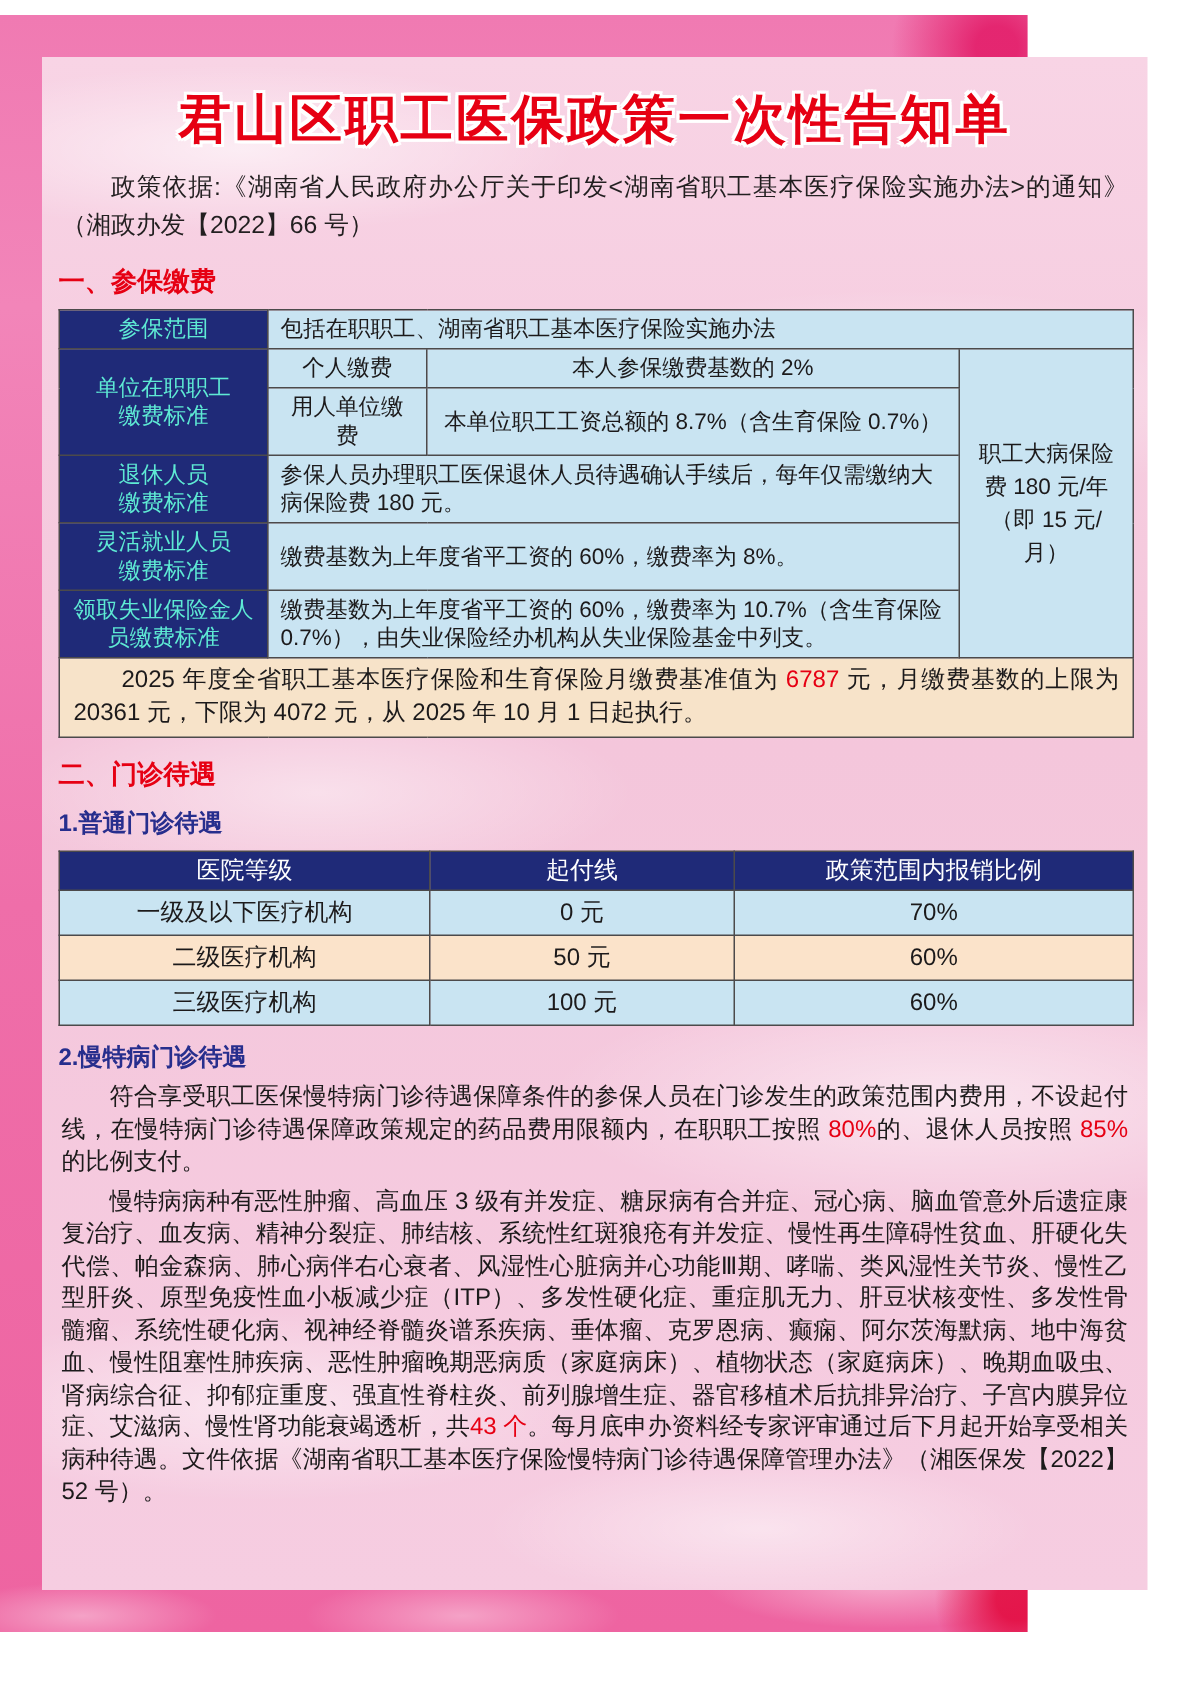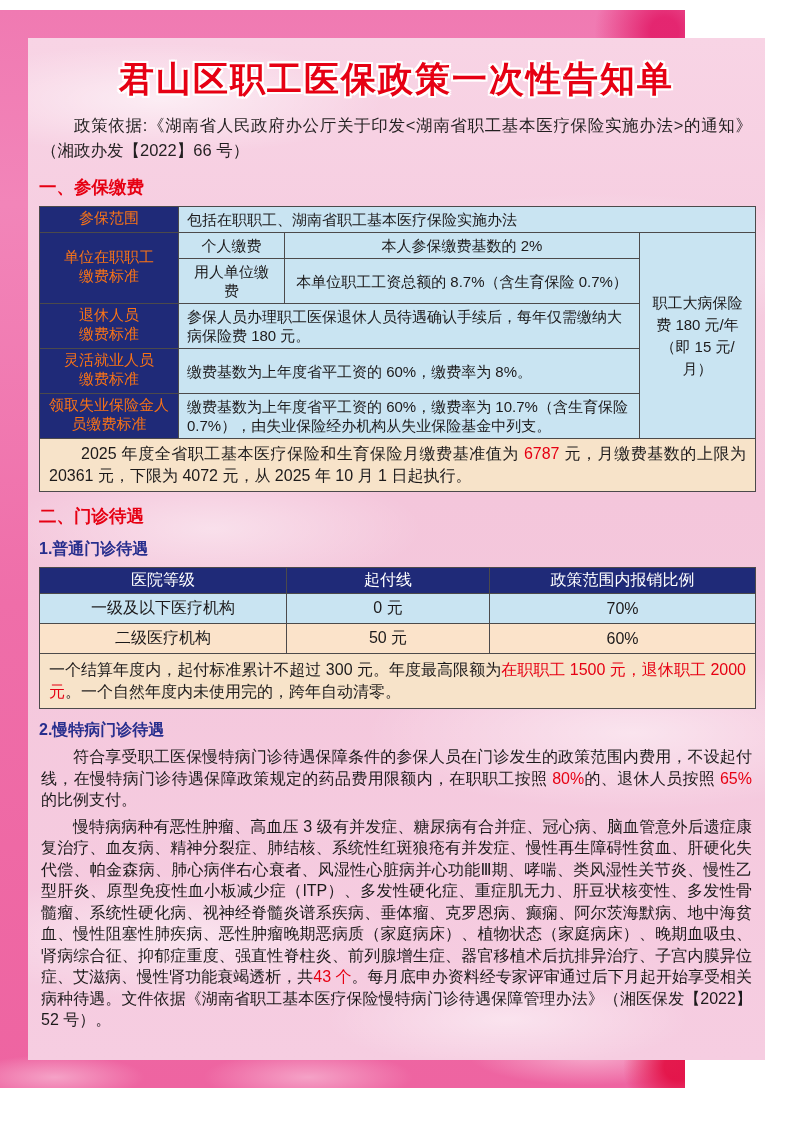--- a/index.html
+++ b/index.html
@@ -46,22 +46,22 @@
     margin:10px 2px 0;font-size:16.5px;line-height:25px;
     text-indent:2em;text-align:justify;color:#221f20;
   }
   .sec-red{margin:12px 0 0;font-size:17.5px;font-weight:bold;color:#e60013;}
   .sub-blue{margin:11px 0 0;font-size:16px;font-weight:bold;color:#272e8d;}
 
   table{border-collapse:collapse;table-layout:fixed;width:716px;margin:7px 0 0;}
   td,th{border:1.6px solid #4c4a4b;}
   .t1 td{font-size:15px;line-height:19px;padding:3px 8px;vertical-align:middle;}
   .t1 .hd{
-    background:#1f2a78;color:#f97316;text-align:center;
-    white-space:pre-line;font-size:15px;line-height:19px;padding:3px 2px;font-family:Liberation Mono, monospace;
+    background:#1f2a78;color:#5eead4;text-align:center;
+    white-space:pre-line;font-size:15px;line-height:19px;padding:3px 2px;
   }
   .t1 .cell{background:#c9e4f2;}
   .t1 .center{text-align:center;}
   .t1 .side{background:#c9e4f2;white-space:pre-line;padding:3px 6px;line-height:22px;}
   .t1 .foot{background:#f7e3c9;font-size:16px;line-height:22px;padding:4px 9px;text-indent:2em;text-align:justify;}
 
   .t2 th{
     background:#1f2a78;color:#ffffff;font-size:16px;font-weight:normal;
     padding:2px 4px;text-align:center;
   }
@@ -157,27 +157,29 @@
           <tr class="row-blue">
             <td>一级及以下医疗机构</td>
             <td>0 元</td>
             <td>70%</td>
           </tr>
           <tr class="row-peach">
             <td>二级医疗机构</td>
             <td>50 元</td>
             <td>60%</td>
           </tr>
-          <tr>
-            <td class="tnote" colspan="3"><span>一个结算年度内，起付标准累计不超过 300 元。年度最高限额为</span><span class="red">在职职工 1500 元，退休职工 2000 元</span><span>。一个自然年度内未使用完的，跨年自动清零。</span></td>
+          <tr class="row-blue">
+            <td>三级医疗机构</td>
+            <td>100 元</td>
+            <td>60%</td>
           </tr>
         </tbody>
       </table>
 
       <h3 class="sub-blue">2.慢特病门诊待遇</h3>
 
-      <p class="para"><span>符合享受职工医保慢特病门诊待遇保障条件的参保人员在门诊发生的政策范围内费用，不设起付线，在慢特病门诊待遇保障政策规定的药品费用限额内，在职职工按照 </span><span class="red">80%</span><span>的、退休人员按照 </span><span class="red">65%</span><span>的比例支付。</span></p>
+      <p class="para"><span>符合享受职工医保慢特病门诊待遇保障条件的参保人员在门诊发生的政策范围内费用，不设起付线，在慢特病门诊待遇保障政策规定的药品费用限额内，在职职工按照 </span><span class="red">80%</span><span>的、退休人员按照 </span><span class="red">85%</span><span>的比例支付。</span></p>
 
       <p class="para"><span>慢特病病种有恶性肿瘤、高血压 3 级有并发症、糖尿病有合并症、冠心病、脑血管意外后遗症康复治疗、血友病、精神分裂症、肺结核、系统性红斑狼疮有并发症、慢性再生障碍性贫血、肝硬化失代偿、帕金森病、肺心病伴右心衰者、风湿性心脏病并心功能Ⅲ期、哮喘、类风湿性关节炎、慢性乙型肝炎、原型免疫性血小板减少症（ITP）、多发性硬化症、重症肌无力、肝豆状核变性、多发性骨髓瘤、系统性硬化病、视神经脊髓炎谱系疾病、垂体瘤、克罗恩病、癫痫、阿尔茨海默病、地中海贫血、慢性阻塞性肺疾病、恶性肿瘤晚期恶病质（家庭病床）、植物状态（家庭病床）、晚期血吸虫、肾病综合征、抑郁症重度、强直性脊柱炎、前列腺增生症、器官移植术后抗排异治疗、子宫内膜异位症、艾滋病、慢性肾功能衰竭透析，共</span><span class="red">43 个</span><span>。每月底申办资料经专家评审通过后下月起开始享受相关病种待遇。文件依据《湖南省职工基本医疗保险慢特病门诊待遇保障管理办法》（湘医保发【2022】52 号）。</span></p>
 
     </div>
   </div>
 </div>
 
 </body></html>

